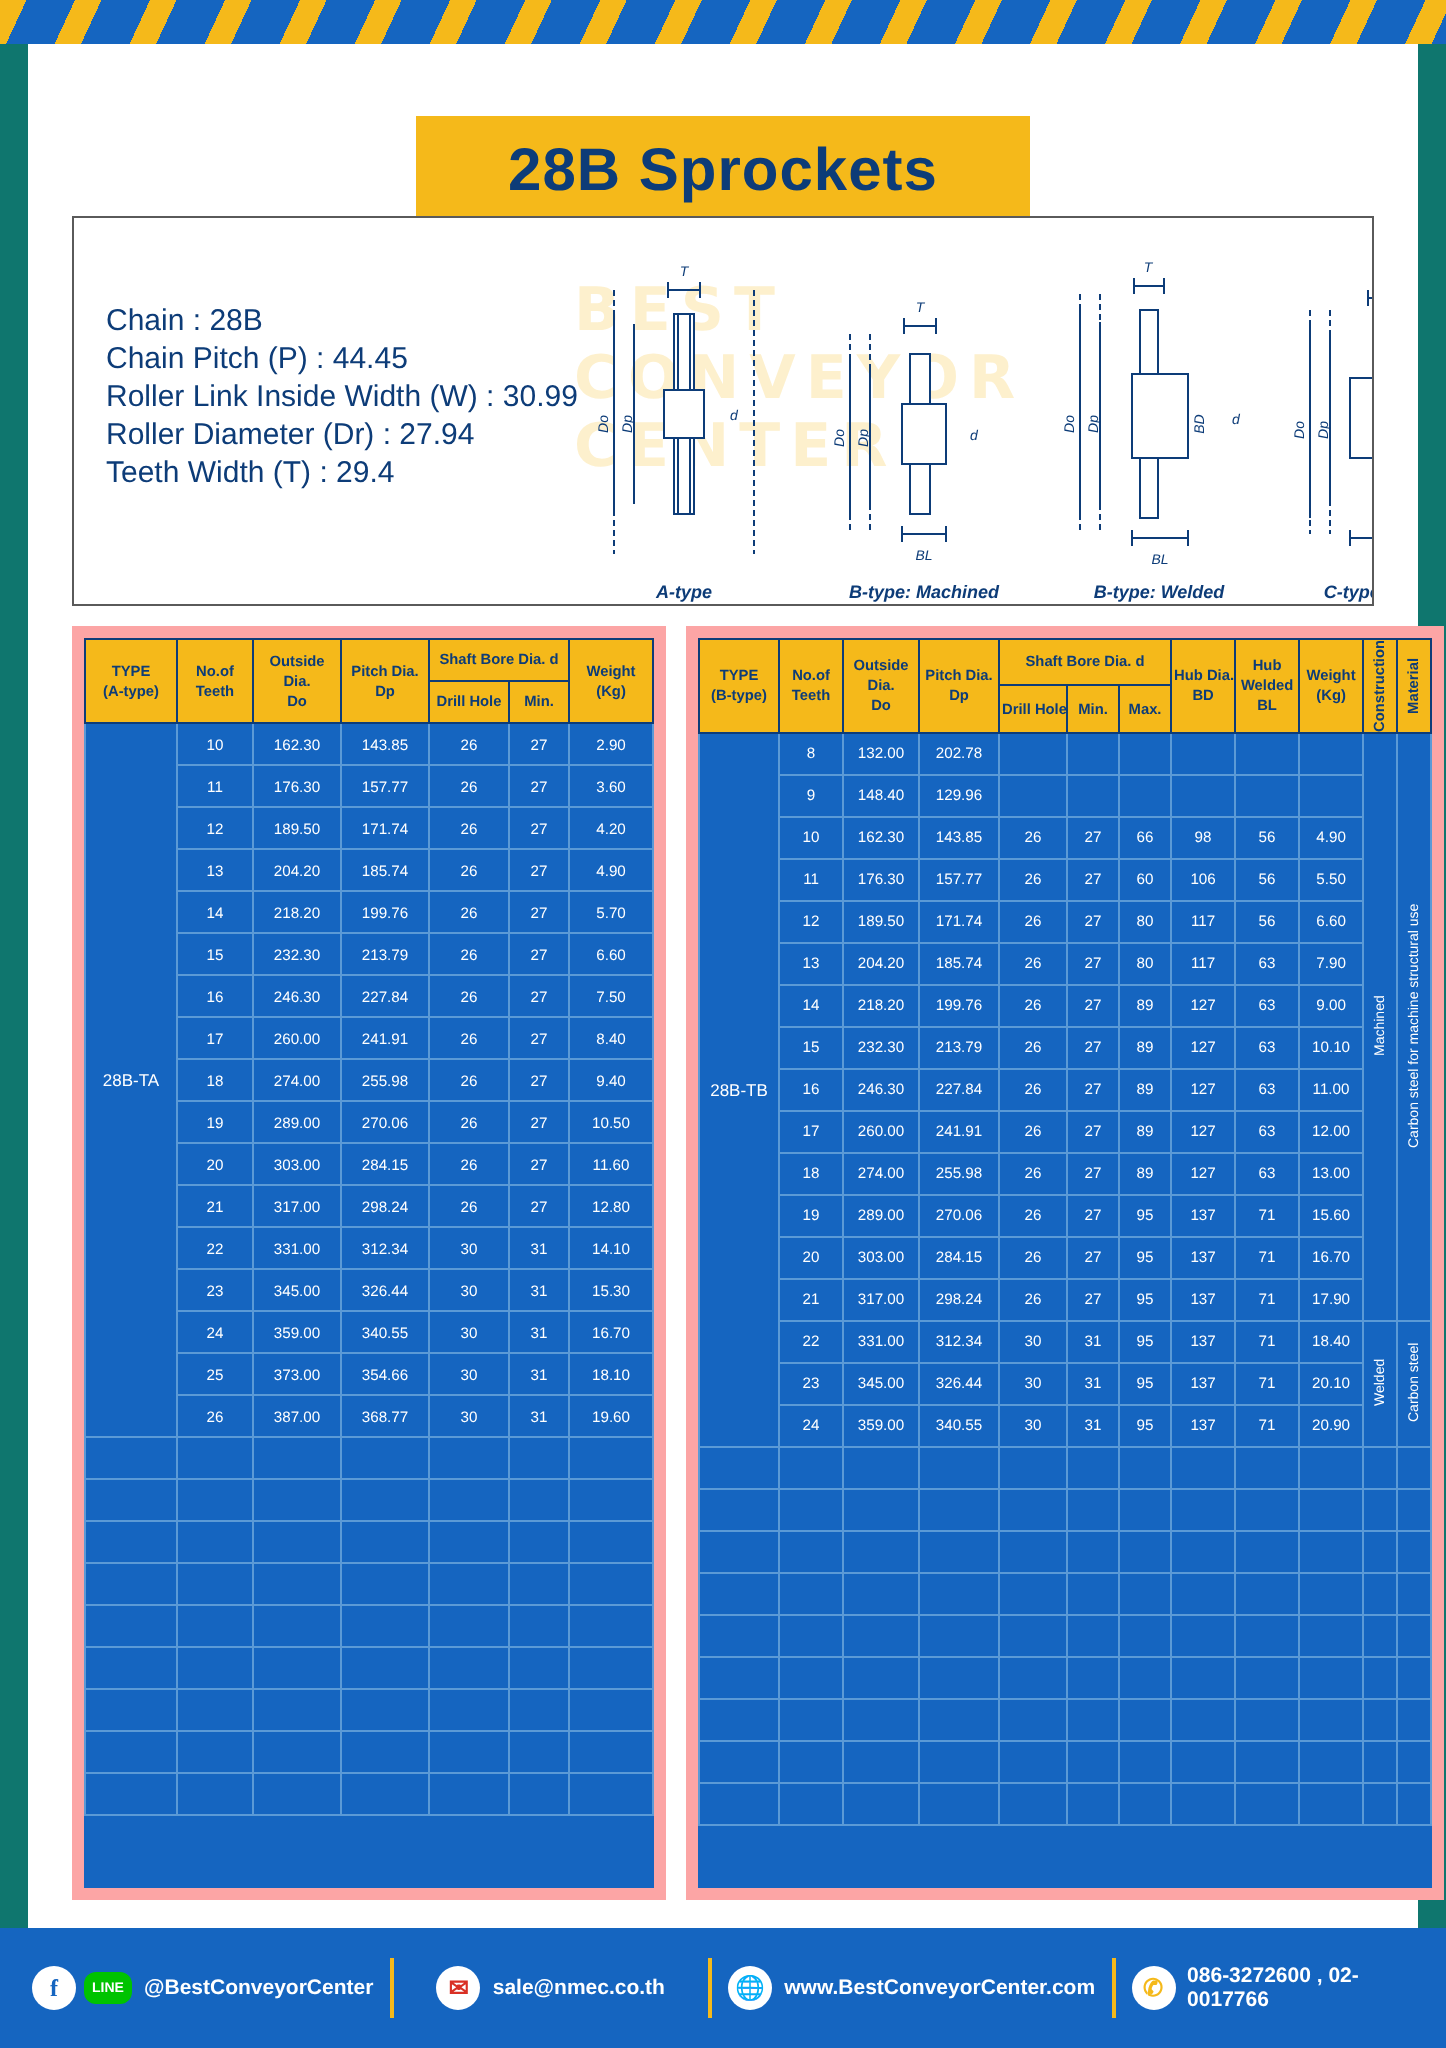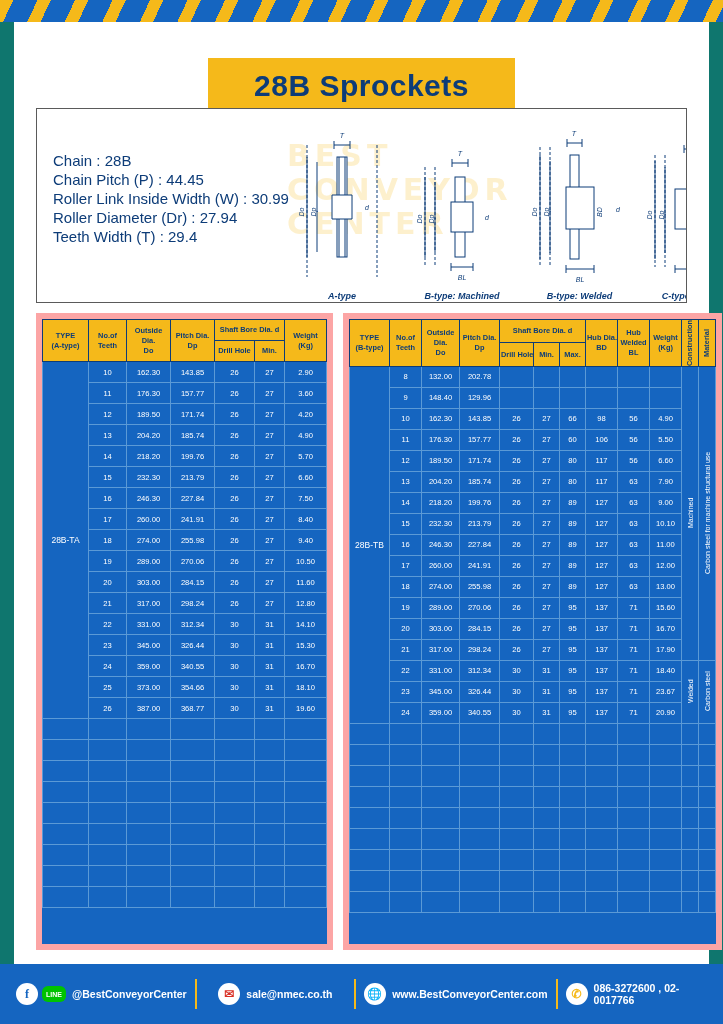--- a/index.html
+++ b/index.html
@@ -758,21 +758,21 @@
               </tr>
               <tr>
                 <td>23</td>
                 <td>345.00</td>
                 <td>326.44</td>
                 <td>30</td>
                 <td>31</td>
                 <td>95</td>
                 <td>137</td>
                 <td>71</td>
-                <td>23.67</td>
+                <td>20.10</td>
               </tr>
               <tr>
                 <td>24</td>
                 <td>359.00</td>
                 <td>340.55</td>
                 <td>30</td>
                 <td>31</td>
                 <td>95</td>
                 <td>137</td>
                 <td>71</td>

